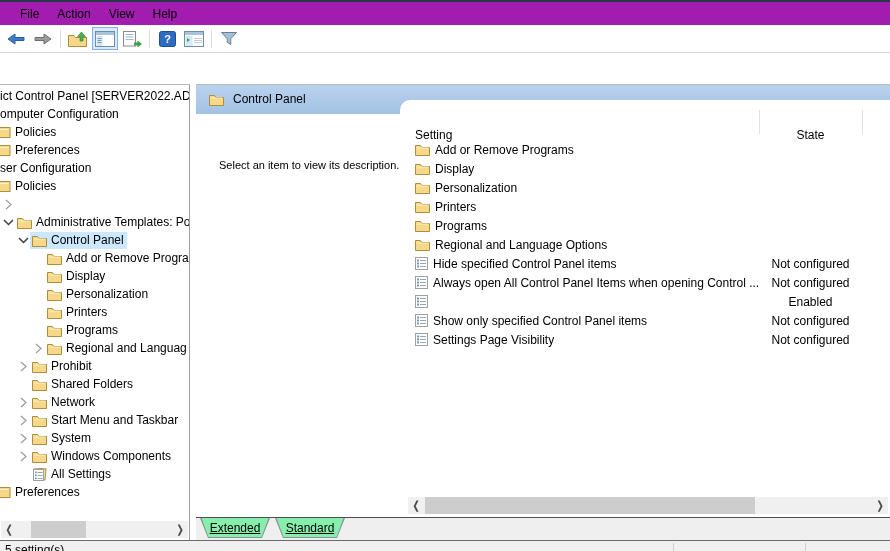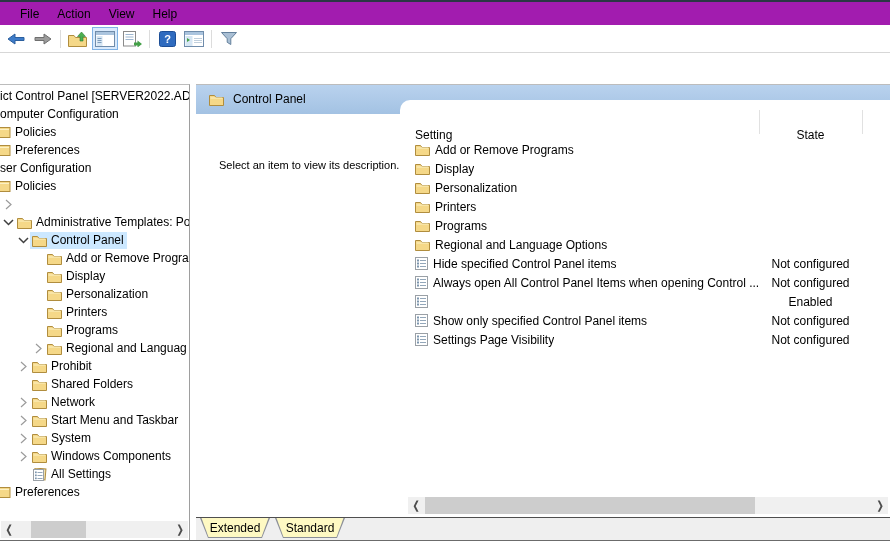--- a/index.html
+++ b/index.html
@@ -79,23 +79,23 @@
   .sarrow.left { left:0; } .sarrow.right { right:0; }
   .sthumb { position:absolute; top:0; height:17px; background:#cdcdcd; }
 
   
   .rp-darkline { position:absolute; left:0; right:0; bottom:22px; height:1px; background:#4f4f4f; }
   .rp-tabs { position:absolute; left:0; right:0; bottom:0; height:22px; background:#efefef;
              display:flex; padding-left:4px; }
   .tab { position:relative; height:20px; margin-right:5px; }
   .tab-border { position:absolute; inset:0; background:#8b8f98;
     clip-path:polygon(0 0,100% 0,calc(100% - 8px) 100%,8px 100%); }
-  .tab-face { position:absolute; left:0; right:0; top:0; bottom:1px; background:#fef9c3;
+  .tab-face { position:absolute; left:0; right:0; top:0; bottom:1px; background:#86efac;
     clip-path:polygon(1.5px 0,calc(100% - 1.5px) 0,calc(100% - 8.5px) 100%,8.5px 100%);
-    display:flex; align-items:center; justify-content:center; font-size:12px; }
+    display:flex; align-items:center; justify-content:center; font-size:12px;text-decoration:underline; }
 
   
   .statusbar { position:absolute; left:0; right:0; bottom:0; height:10px; background:#f0f0f0;
                overflow:hidden; }
   .status-text { position:absolute; left:5px; top:2px; font-size:12px; }
   .sdiv { position:absolute; top:2px; bottom:0; width:1px; background:#cfcfcf; }
 </style>
 </head>
 <body>
 
@@ -632,14 +632,19 @@
             <div class="tab-face">Extended</div>
           </div>
           <div class="tab" style="width: 70px;">
             <div class="tab-border"></div>
             <div class="tab-face">Standard</div>
           </div>
         </div>
     </div>
   </div>
 
+  <div class="statusbar">
+    <span class="status-text">5 setting(s)</span>
+    <div class="sdiv" style="left:673px;"></div>
+    <div class="sdiv" style="left:805px;"></div>
+  </div>
 
 </div>
 
 </body></html>

